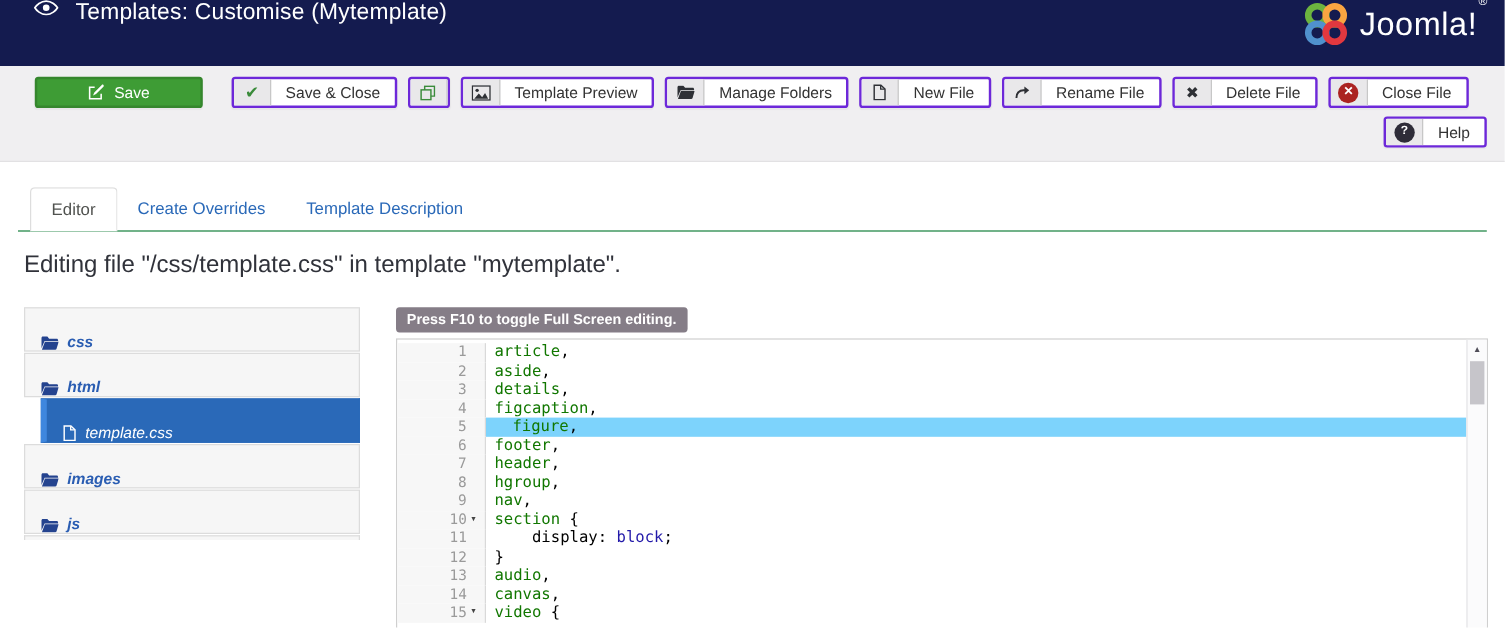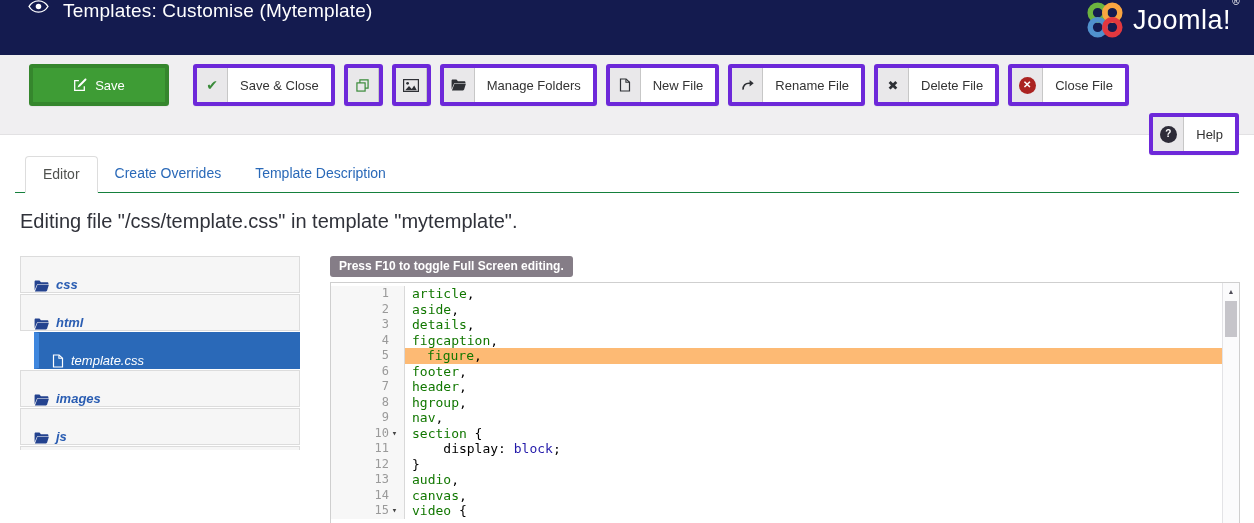--- a/index.html
+++ b/index.html
@@ -10,22 +10,22 @@
   .admin-header { height:55px; background:#141b4f; display:flex; align-items:flex-start; padding:0 15px 0 28px; }
   .admin-header .eye { display:inline-flex; margin-right:14px; }
   .admin-header h1 { color:#fff; font-size:19px; font-weight:400; letter-spacing:.2px; flex:1; }
   .logo { display:flex; align-items:center; gap:8px; }
   .logo-text { color:#fff; font-size:27px; font-weight:400; letter-spacing:.5px; }
   .logo-reg { color:#fff; font-size:10px; vertical-align:top; position:relative; top:-9px; left:1px; }
 
   
   .toolbar { background:#f0eff1; border-bottom:1px solid #e2e1e3; padding:9px 15px 8px 29px; height:80px; }
   .toolbar-row { display:flex; align-items:flex-start; gap:9px; }
-  .btn { display:inline-flex; align-items:stretch; height:42px; background:#fff;
-         border:4px solid #6d28d9; border-radius:3px; cursor:pointer; font-family:inherit;
+  .btn { display:inline-flex; align-items:stretch; height:26px; background:#fff;
+         border:2px solid #6d28d9; border-radius:3px; cursor:pointer; font-family:inherit;
          padding:0; overflow:hidden; box-shadow:0 1px 1px rgba(0,0,0,.04); }
   .btn-icon-seg { display:flex; align-items:center; justify-content:center; width:31px;
                   background:#e9e8ea; border-right:1px solid #c7c7c7; }
   .btn-label { display:flex; align-items:center; padding:0 12px; font-size:13px; color:#333; white-space:nowrap; }
   .btn-primary { background:#3e9c35; border-color:#35862d; width:140px; justify-content:center;
                  align-items:center; gap:8px; color:#fff; font-size:13px; margin-right:15px; }
   .btn-primary .btn-label { color:#fff; padding:0; }
   .icon-green { color:#3a8b3a; } .icon-dark { color:#2e3035; }
   .glyph { font-size:14px; line-height:1; }
   .circle-icon { width:17px; height:17px; border-radius:50%; display:inline-flex; align-items:center;
@@ -66,21 +66,21 @@
              padding:3px 9px 4px; border-radius:3px; margin-bottom:5px; }
   .editor { position:relative; border:1px solid #cfcfcf; height:245px; background:#fff; overflow:hidden; }
   .code-scroll { margin-right:17px; padding-top:3px; }
   .code-line { display:flex; line-height:15.5px; font-family:"DejaVu Sans Mono", monospace; font-size:13px; }
   .gutter-cell { flex:none; width:74px; background:#f7f7f7; border-right:1px solid #d9d9d9;
                  display:flex; justify-content:flex-end; align-items:center; padding-right:4px; }
   .line-num { color:#9a9a9a; font-size:12px; text-align:right; }
   .fold-caret { width:11px; font-size:9px; color:#444; text-align:center; cursor:pointer; }
   .fold-spacer { width:11px; }
   .code-cell { flex:1; white-space:pre; padding-left:7px; color:#000; }
-  .code-line.active .code-cell { background:#fdba74;padding-left:22px; }
+  .code-line.active .code-cell { background:#7dd3fc;padding-left:22px; }
   .tok-tag { color:#117700; } .tok-atom { color:#2219a9; } .tok-p { color:#000; }
 
   
   .vscrollbar { position:absolute; top:0; right:0; bottom:0; width:17px; background:#fbfbfc;
                 border-left:1px solid #e3e3e6; }
   .scroll-up { height:17px; display:flex; align-items:center; justify-content:center;
                font-size:7px; color:#4f4d58; cursor:pointer; }
   .scroll-thumb { position:absolute; top:18px; left:2px; right:2px; height:36px; background:#c6c5ca;
                   cursor:pointer; }
   svg { display:block; }
@@ -137,20 +137,21 @@
         </span>
       </button>
       <button class="btn">
         <span class="btn-icon-seg icon-dark">
           <svg viewBox="0 0 16 13" width="16" height="13">
             <rect x=".6" y=".6" width="14.8" height="11.8" fill="none" stroke="currentColor" stroke-width="1.2"></rect>
             <circle cx="4.6" cy="4.3" r="1.4" fill="currentColor"></circle>
             <path d="M2.2 11.2l3.8-4.2 2.8 3 2.4-3.4 2.6 4.6z" fill="currentColor"></path>
           </svg>
         </span>
+        <span class="btn-label">Template Preview</span>
       </button>
       <button class="btn">
         <span class="btn-icon-seg icon-dark">
           <svg viewBox="0 0 16 13" width="15" height="12">
             <path fill="currentColor" d="M.5 1.9C.5 1.1 1 .5 1.7.5h4.1l1.6 1.9h6.9c.7 0 1.2.6 1.2 1.3v.8H3.3L.5 11z"></path>
             <path fill="currentColor" d="M3.6 5.2H16l-1.9 6.3c-.2.5-.6.9-1.2.9H.9z"></path>
           </svg>
         </span>
         <span class="btn-label">Manage Folders</span>
       </button>

